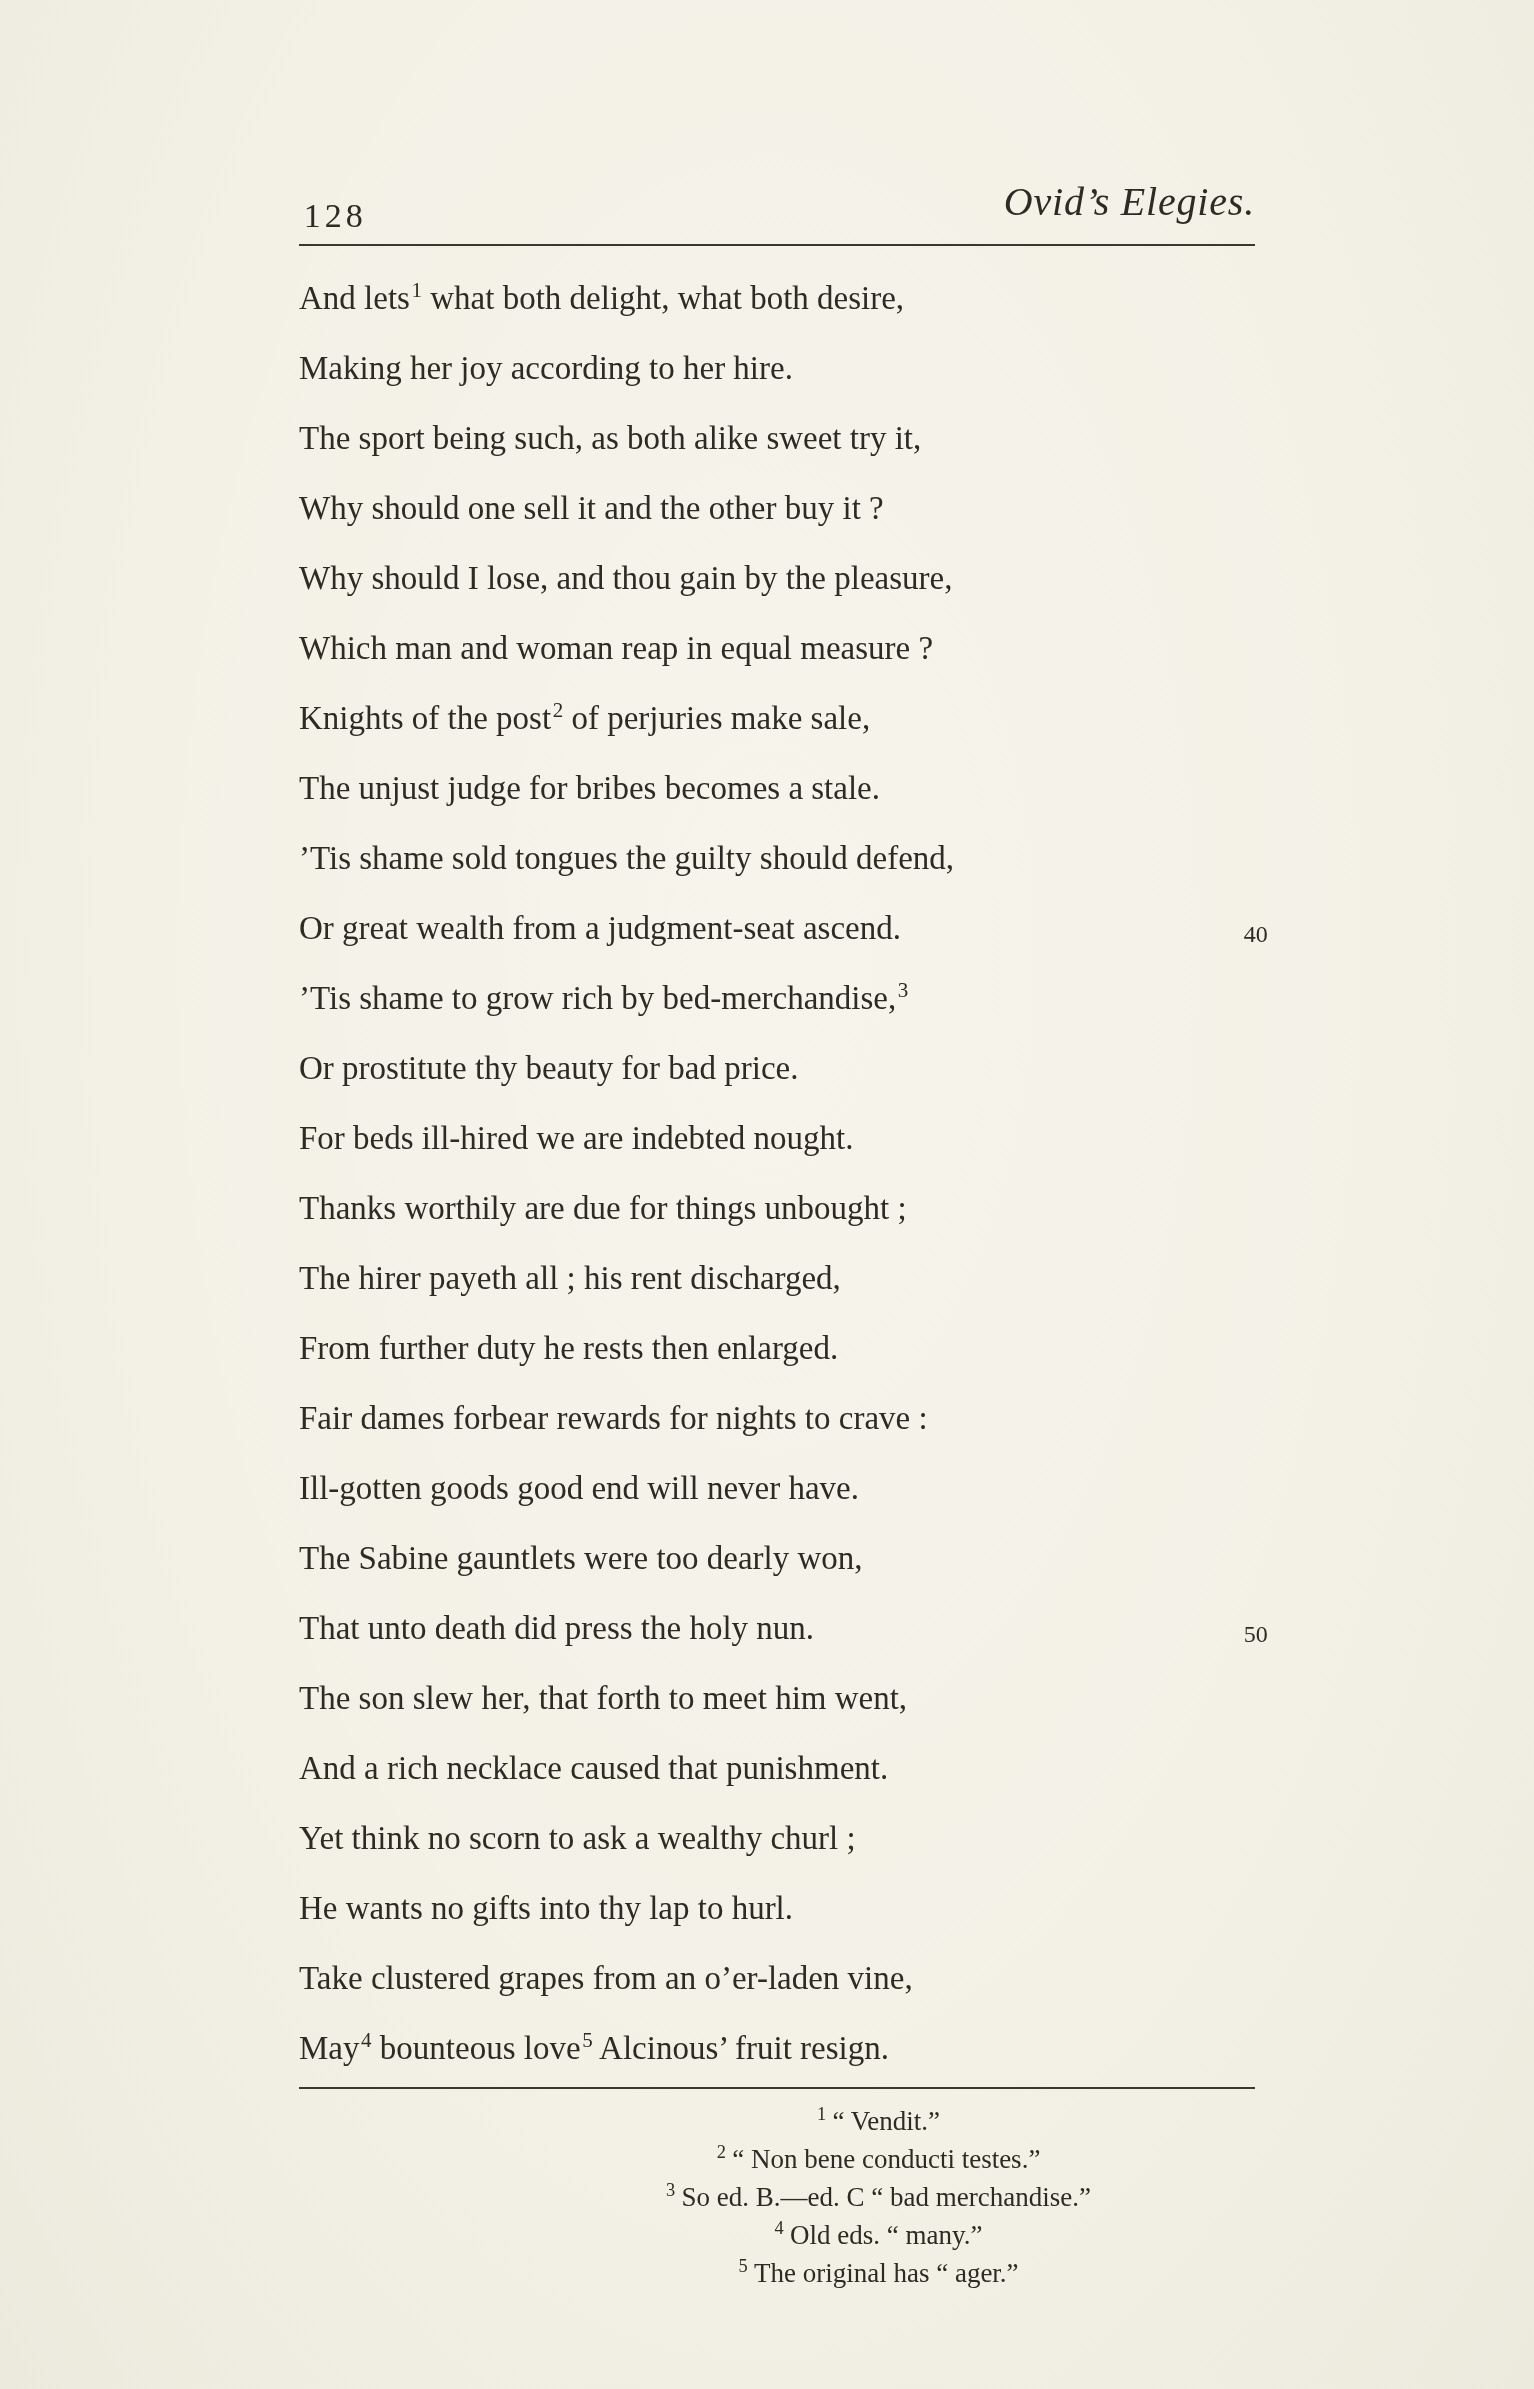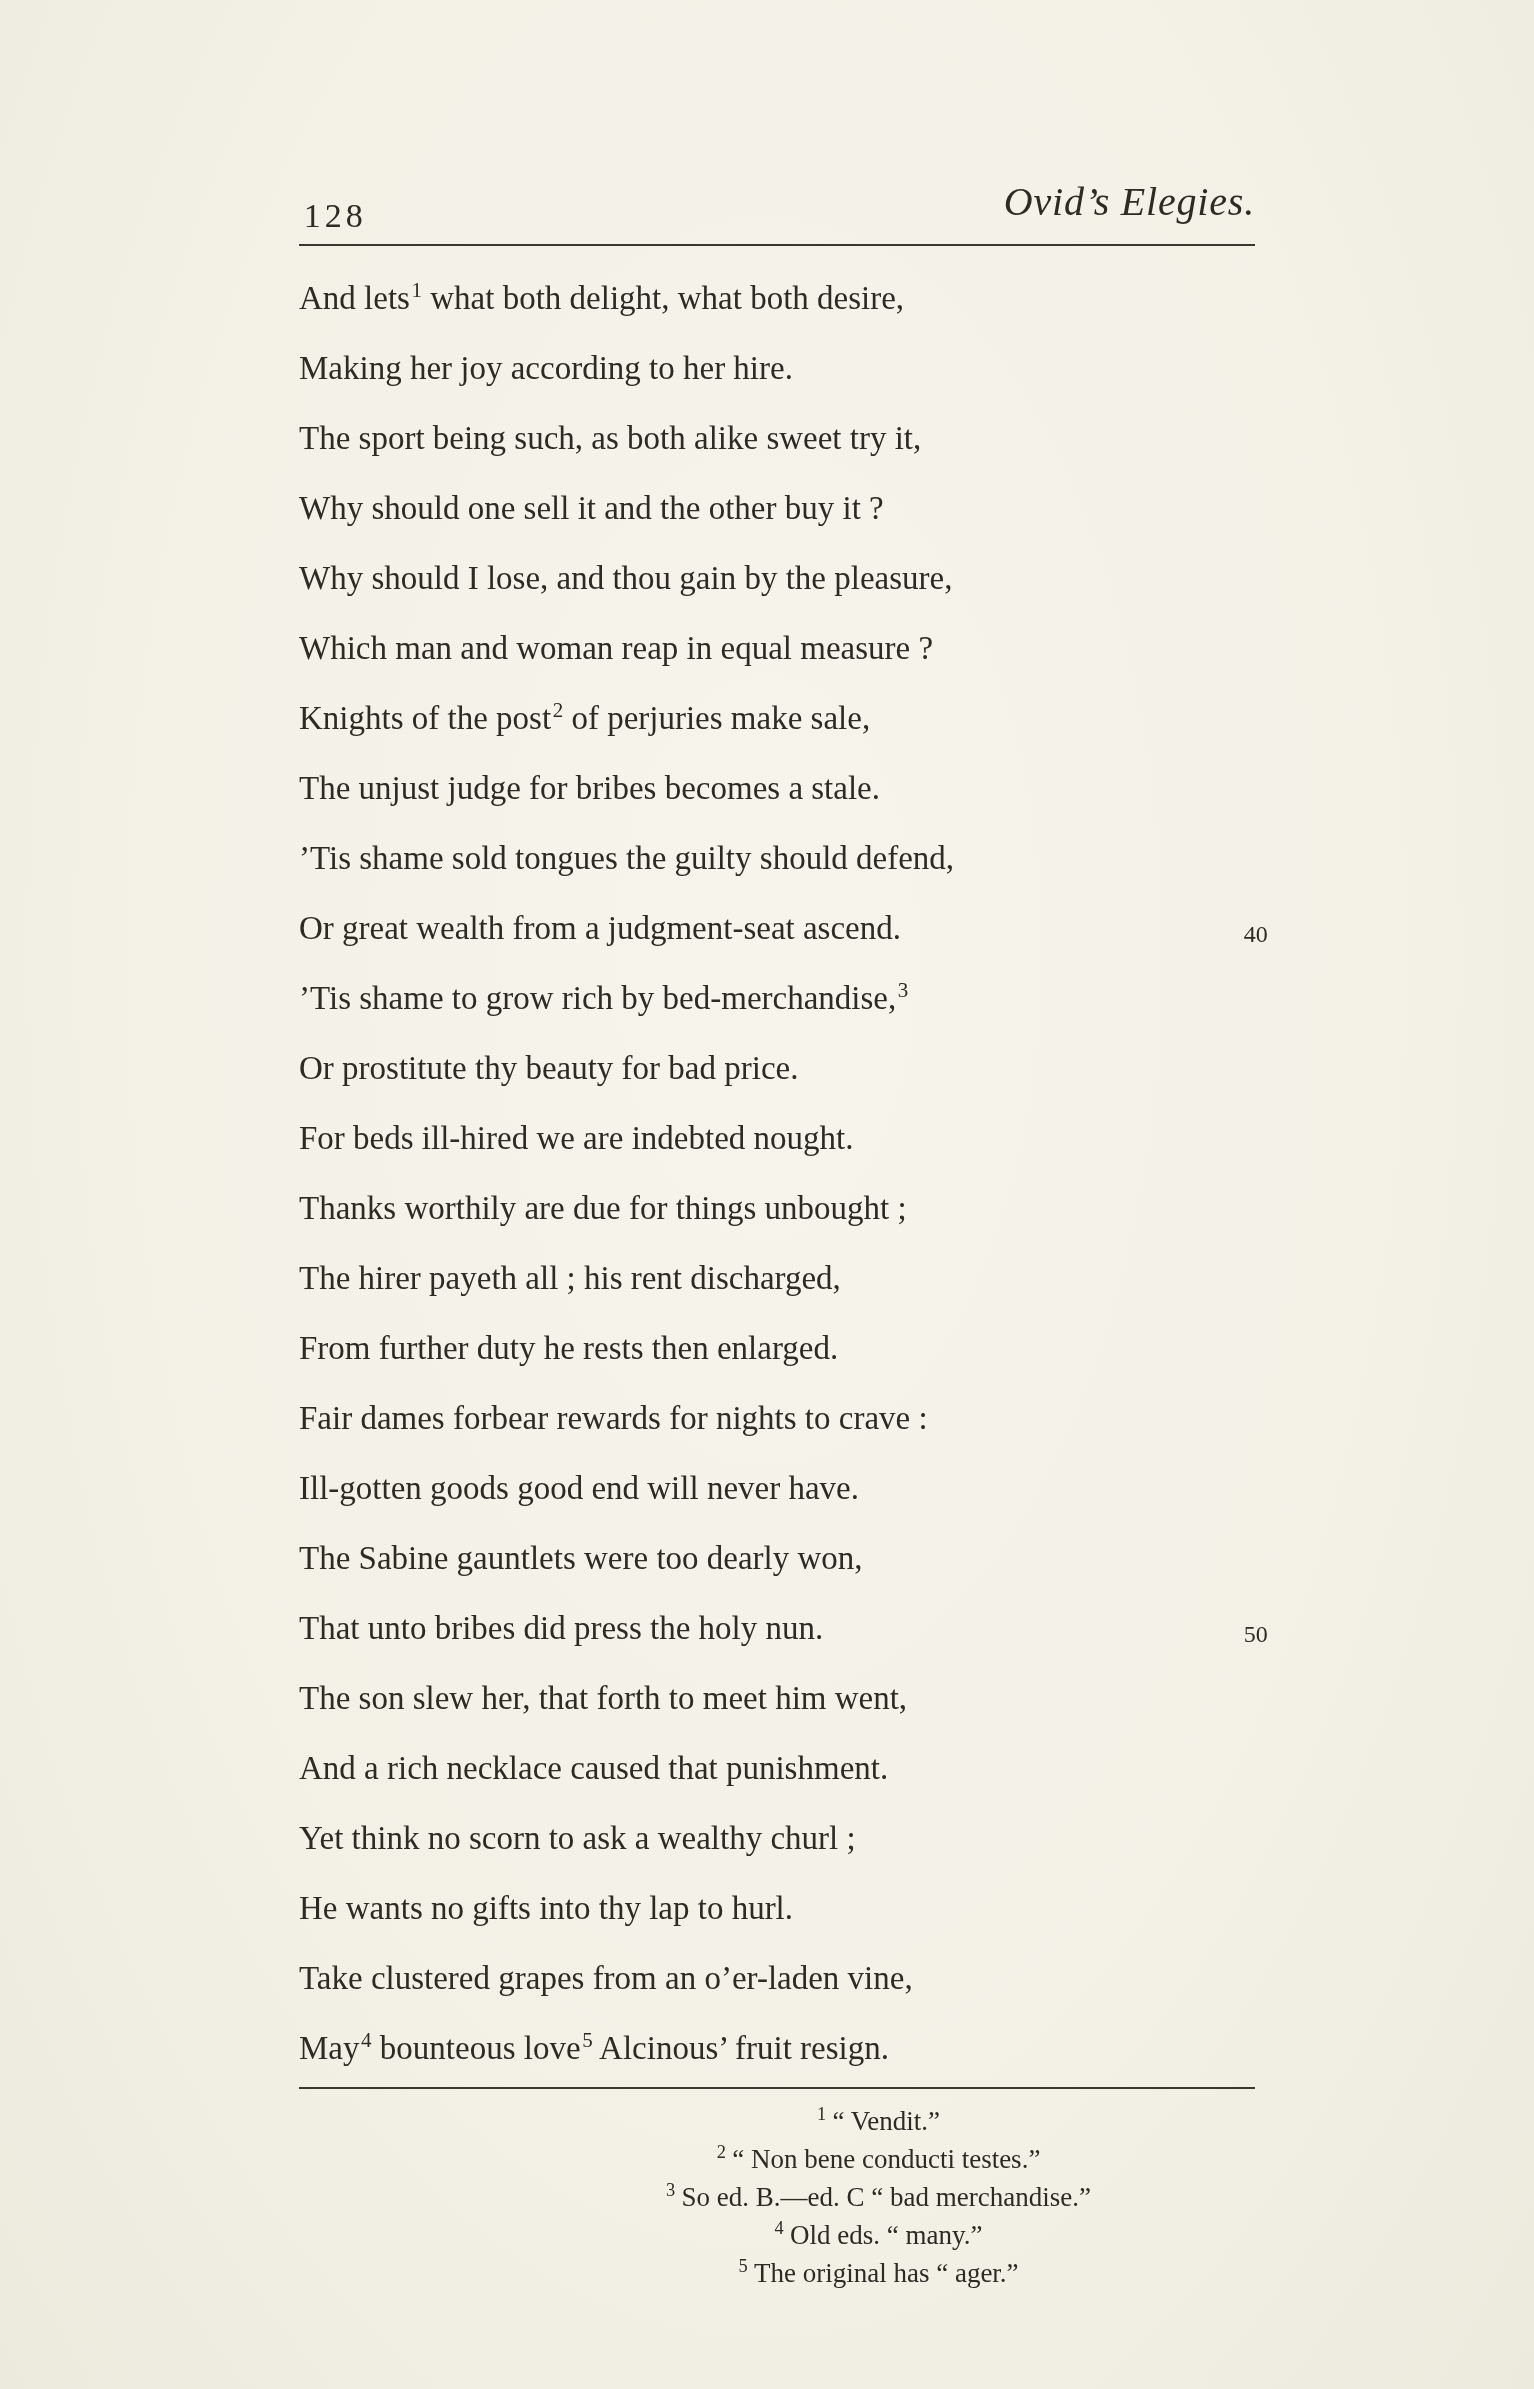--- a/index.html
+++ b/index.html
@@ -105,21 +105,21 @@
       <div class="poem-line"><span>Or great wealth from a judgment-seat ascend.</span><span class="line-no">40</span></div>
       <div class="poem-line"><span>’Tis shame to grow rich by bed-merchandise,<sup>3</sup></span></div>
       <div class="poem-line"><span>Or prostitute thy beauty for bad price.</span></div>
       <div class="poem-line"><span>For beds ill-hired we are indebted nought.</span></div>
       <div class="poem-line"><span>Thanks worthily are due for things unbought ;</span></div>
       <div class="poem-line"><span>The hirer payeth all ; his rent discharged,</span></div>
       <div class="poem-line"><span>From further duty he rests then enlarged.</span></div>
       <div class="poem-line"><span>Fair dames forbear rewards for nights to crave :</span></div>
       <div class="poem-line"><span>Ill-gotten goods good end will never have.</span></div>
       <div class="poem-line"><span>The Sabine gauntlets were too dearly won,</span></div>
-      <div class="poem-line"><span>That unto bribes did press the holy nun.</span><span class="line-no">50</span></div>
+      <div class="poem-line"><span>That unto death did press the holy nun.</span><span class="line-no">50</span></div>
       <div class="poem-line"><span>The son slew her, that forth to meet him went,</span></div>
       <div class="poem-line"><span>And a rich necklace caused that punishment.</span></div>
       <div class="poem-line"><span>Yet think no scorn to ask a wealthy churl ;</span></div>
       <div class="poem-line"><span>He wants no gifts into thy lap to hurl.</span></div>
       <div class="poem-line"><span>Take clustered grapes from an o’er-laden vine,</span></div>
       <div class="poem-line"><span>May<sup>4</sup> bounteous love<sup>5</sup> Alcinous’ fruit resign.</span></div>
     </div>
 
   <hr class="footnote-rule">
 

